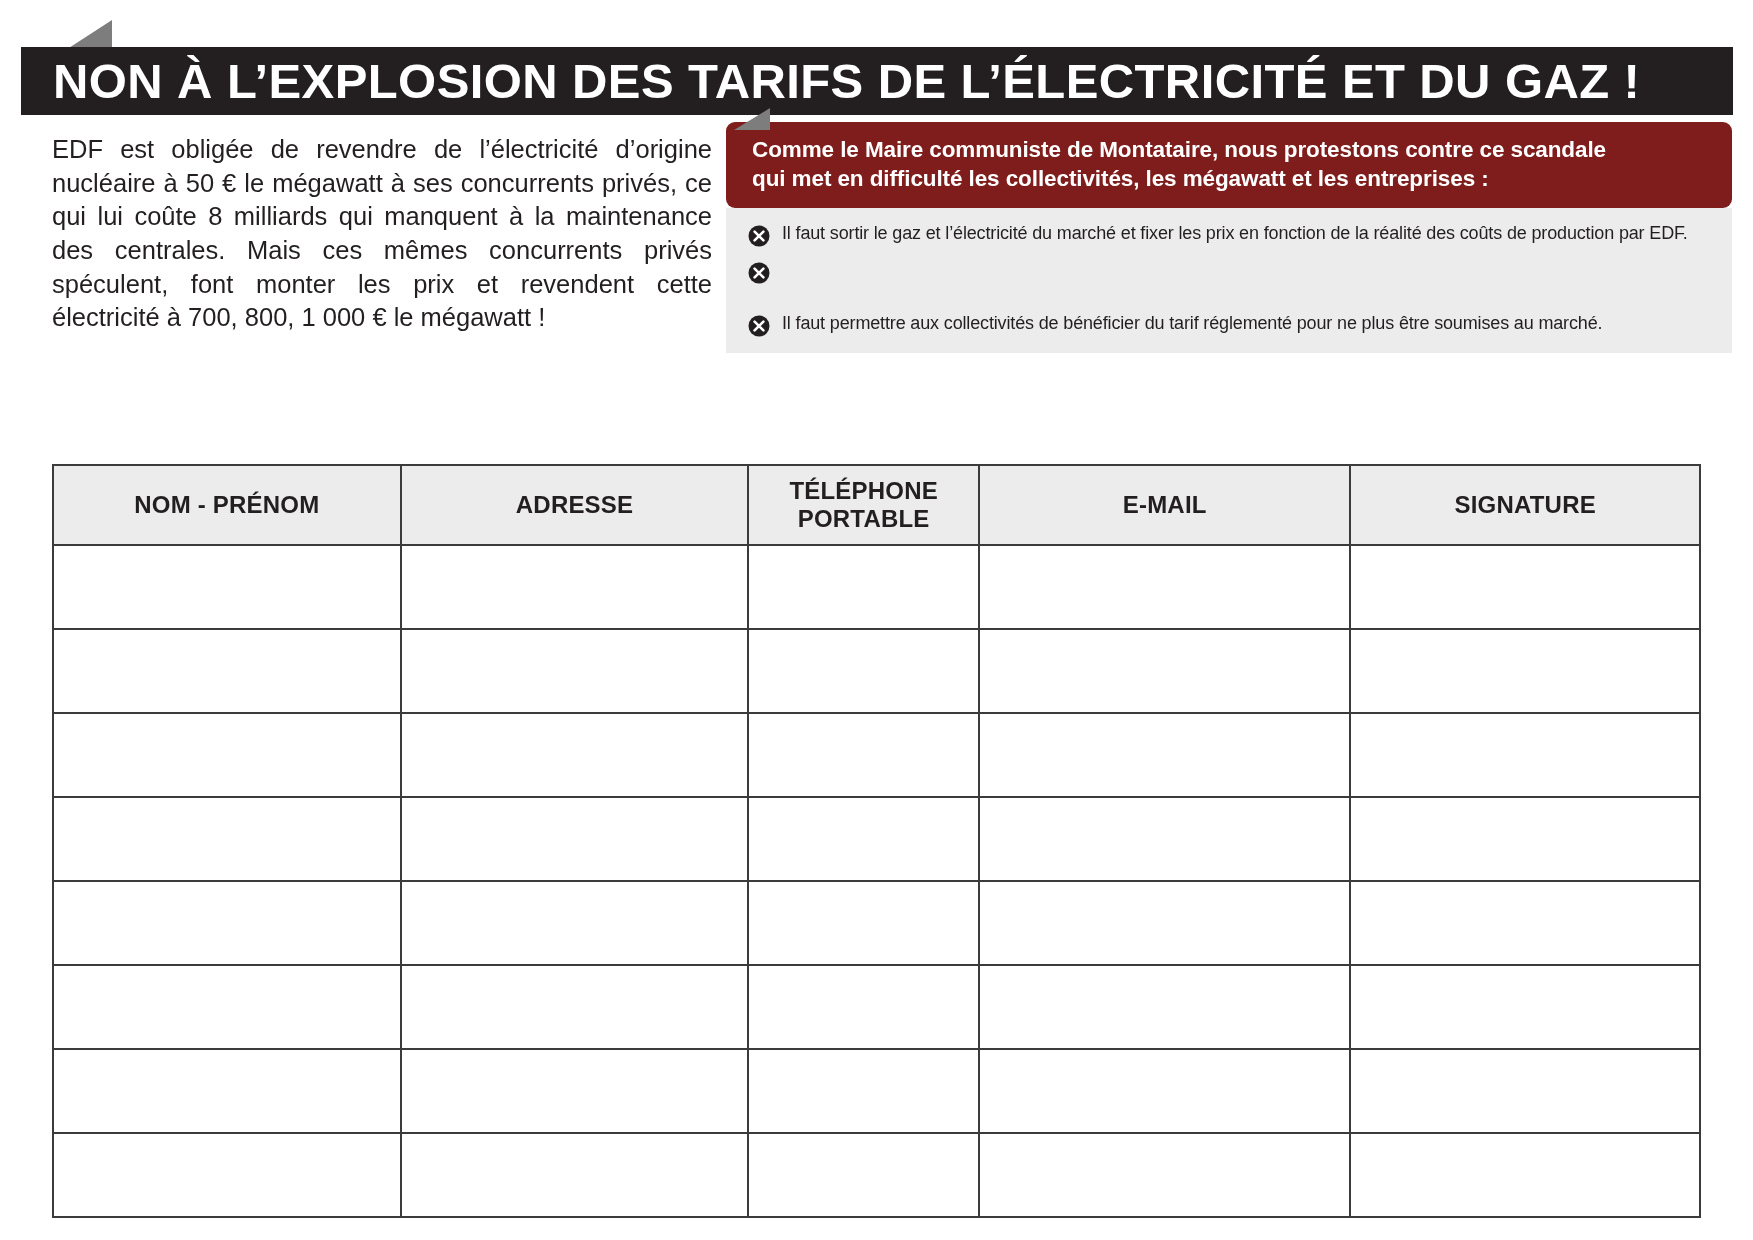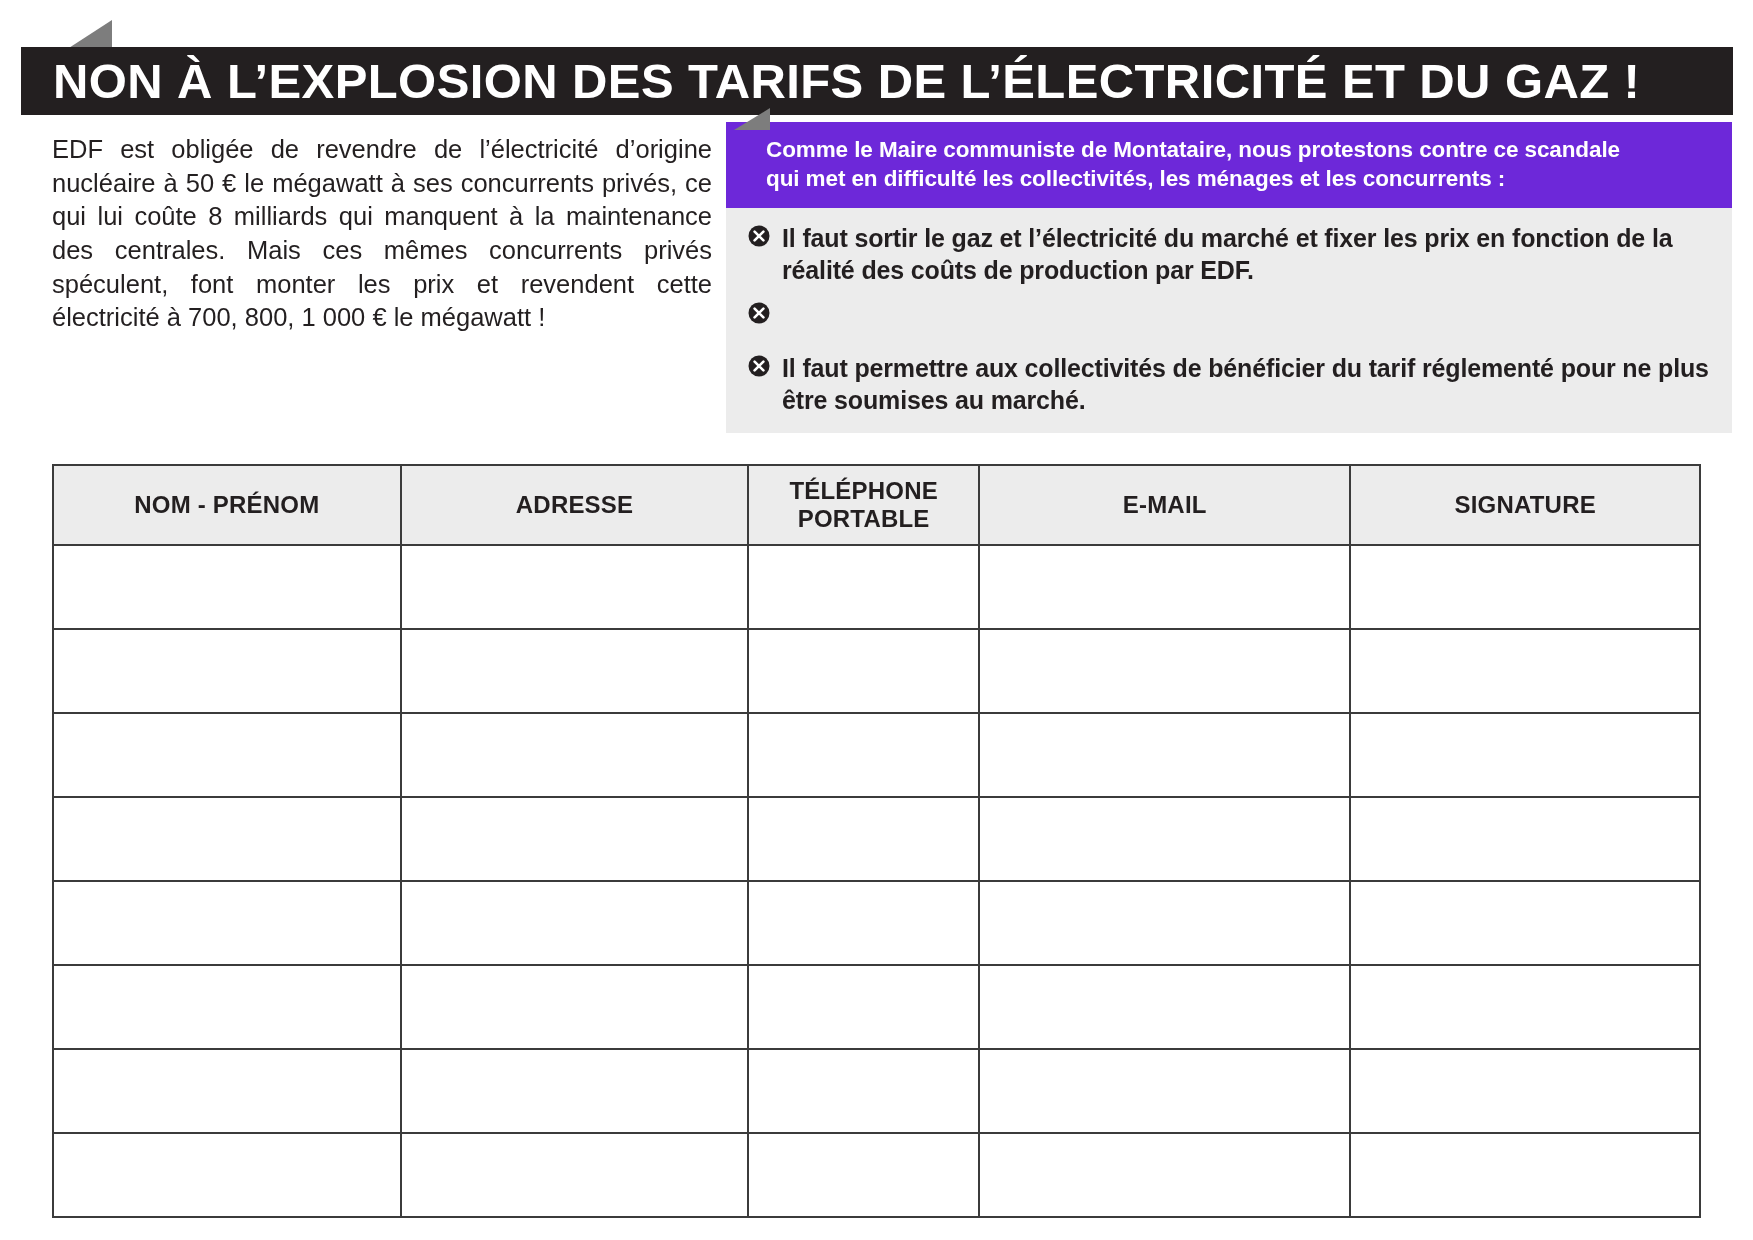--- a/index.html
+++ b/index.html
@@ -83,24 +83,25 @@
   .right-fold {
     position: absolute;
     left: 8px;
     top: -14px;
     width: 36px;
     height: 22px;
     background: #7d7d7d;
     clip-path: polygon(100% 0%, 100% 100%, 0% 100%);
   }
   .right-head {
-    background: #6d28d9;
+    background: #7f1d1d;
     color: #ffffff;
-    padding: 14px 20px 14px 40px;
+    padding: 14px 20px 14px 26px;
     box-sizing: border-box;
+    border-radius: 9px;
   }
   .right-head-line {
     font-size: 22.5px;
     font-weight: bold;
     line-height: 1.28;
     letter-spacing: -0.1px;
     white-space: nowrap;
     font-family: "Liberation Sans", sans-serif;
   }
   .right-body {
@@ -115,22 +116,22 @@
   }
   .bullet-row:last-child { margin-bottom: 0; margin-top: 28px; }
   .bullet-icon {
     flex: 0 0 auto;
     width: 22px;
     height: 22px;
     margin-top: 3px;
     margin-right: 12px;
   }
   .bullet-text {
-    font-size: 25px;
-    font-weight: bold;
+    font-size: 18px;
+    font-weight: normal;
     line-height: 1.3;
     color: #231f20;
     letter-spacing: -0.15px;
     font-family: "Liberation Sans", sans-serif;
   }
 
   
   .sig-table-wrap {
     position: absolute;
     left: 52px;
@@ -182,21 +183,21 @@
 
 <div class="left-col">
   <p>EDF est obligée de revendre de l’électricité d’origine nucléaire à 50 € le mégawatt à ses concurrents privés, ce qui lui coûte 8 milliards qui manquent à la maintenance des centrales. Mais ces mêmes concurrents privés spéculent, font monter les prix et revendent cette électricité à 700, 800, 1 000 € le mégawatt !</p>
 </div>
 
 <div class="right-panel">
   <div class="right-fold"></div>
 
   <div class="right-head">
     <div class="right-head-line">Comme le Maire communiste de Montataire, nous protestons contre ce scandale</div>
-    <div class="right-head-line">qui met en difficulté les collectivités, les ménages et les concurrents :</div>
+    <div class="right-head-line">qui met en difficulté les collectivités, les mégawatt et les entreprises :</div>
   </div>
 
   <div class="right-body">
 
     <div class="bullet-row">
       <span class="bullet-icon">
         <svg viewBox="0 0 22 22" width="22" height="22" aria-hidden="true">
           <circle cx="11" cy="11" r="10.5" fill="#231f20"></circle>
           <path d="M6.6 6.6 L15.4 15.4 M15.4 6.6 L6.6 15.4" stroke="#ffffff" stroke-width="2.6" stroke-linecap="round"></path>
         </svg>

